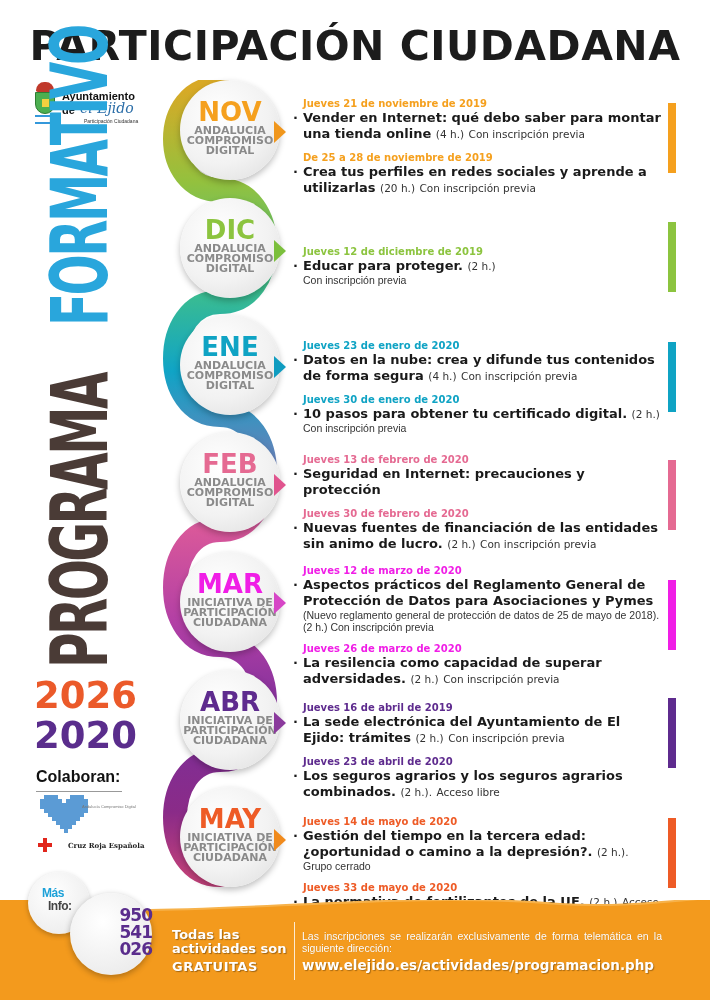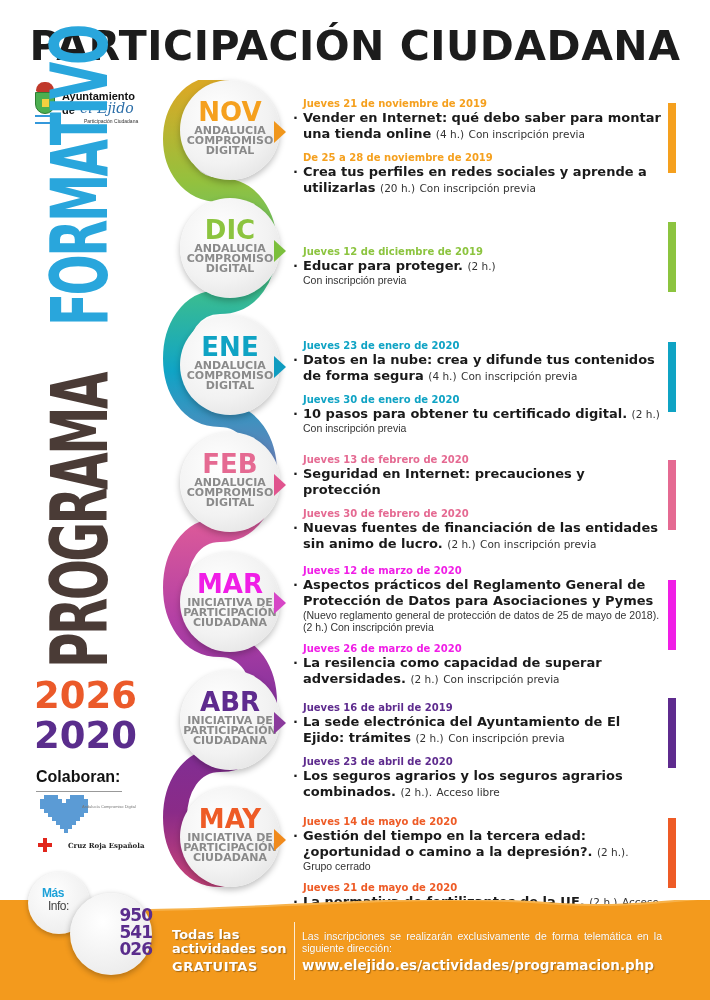--- a/index.html
+++ b/index.html
@@ -70,21 +70,21 @@
   .ev-meta { font-weight: normal; font-size: 10.5px; color: #333; }
   .ev-small { font-weight: normal; font-size: 10.5px; color: #333; line-height: 12px; }
 
   .sidebar-bar { position: absolute; left: 668px; width: 8px; }
 
   
   .footer { position: absolute; left: 0; top: 900px; width: 710px; height: 100px; }
   .footer svg { position: absolute; left: 0; top: 0; }
   .info-bubble1 { position: absolute; left: 28px; top: 872px; width: 62px; height: 62px; border-radius: 50%; background: radial-gradient(circle at 40% 35%, #fff, #e8e8e8); box-shadow: 0 2px 5px rgba(0,0,0,0.25); }
   .info-bubble1 .mas { position: absolute; left: 14px; top: 14px; font-weight: bold; font-size: 12px; color: #1da1d8; letter-spacing: -0.5px; }
-  .info-bubble1 .info { position: absolute; left: 20px; top: 27px; font-weight: normal; font-size: 12px; color: #444; letter-spacing: -0.5px; }
+  .info-bubble1 .info { position: absolute; left: 20px; top: 27px; font-weight: bold; font-size: 12px; color: #444; letter-spacing: -0.5px; }
   .info-bubble2 { position: absolute; left: 70px; top: 893px; width: 82px; height: 82px; border-radius: 50%; background: radial-gradient(circle at 40% 35%, #fff, #e6e6e6); box-shadow: 0 2px 6px rgba(0,0,0,0.3); text-align: right; padding-top: 14px; }
   .info-bubble2 span { display: block; font-family: "DejaVu Sans", sans-serif; font-weight: bold; font-size: 17px; line-height: 17px; color: #5a2d8c; letter-spacing: -1px; }
 
   .free { position: absolute; left: 172px; top: 928px; color: #fff; font-family: "DejaVu Sans", sans-serif; font-weight: bold; text-shadow: 1px 1px 1px rgba(0,0,0,0.35); }
   .free .l1, .free .l2 { display: block; font-size: 13px; line-height: 14px; }
   .free .l3 { display: block; font-size: 13px; line-height: 22px; letter-spacing: 0.5px; }
   .divider { position: absolute; left: 294px; top: 922px; width: 1px; height: 58px; background: #fff; opacity: 0.8; }
   .reg { position: absolute; left: 302px; top: 930px; width: 360px; color: #fff; }
   .reg .txt { font-size: 10.5px; line-height: 12px; text-align: justify; text-shadow: 0 0 1px rgba(0,0,0,0.2); }
   .reg .url { font-family: "DejaVu Sans", sans-serif; font-weight: bold; font-size: 13.5px; line-height: 18px; margin-top: 2px; text-shadow: 1px 1px 1px rgba(0,0,0,0.3); }
@@ -246,21 +246,21 @@
   <div class="ev-title"><span>La sede electrónica del Ayuntamiento de El Ejido: trámites</span> <span class="ev-meta">(2 h.)</span> <span class="ev-meta">Con inscripción previa</span></div>
   <div class="ev-date" style="color:#5e2b8e">Jueves 23 de abril de 2020</div>
   <div class="ev-title"><span>Los seguros agrarios y los seguros agrarios combinados.</span> <span class="ev-meta">(2 h.).</span> <span class="ev-meta">Acceso libre</span></div>
 </div>
 <div class="sidebar-bar" style="top:698px;height:70px;background:#5e2b8e;"></div>
 
 <div class="evgroup" style="top:806px;">
   <div class="ev-date" style="color:#ee5b26">Jueves 14 de mayo de 2020</div>
   <div class="ev-title"><span>Gestión del tiempo en la tercera edad: ¿oportunidad o camino a la depresión?.</span> <span class="ev-meta">(2 h.).</span></div>
   <div class="ev-small" style="margin-left:11px">Grupo cerrado</div>
-  <div class="ev-date" style="color:#ee5b26">Jueves 21 de mayo de 2020</div>
+  <div class="ev-date" style="color:#ee5b26">Jueves 33 de mayo de 2020</div>
   <div class="ev-title"><span>La normativa de fertilizantes de la UE.</span> <span class="ev-meta">(2 h.)</span> <span class="ev-meta">Acceso libre</span></div>
 </div>
 <div class="sidebar-bar" style="top:818px;height:70px;background:#ee5b26;"></div>
 
 <div class="footer">
   <svg width="710" height="100" viewBox="0 0 710 100">
     <path d="M0 -10 C40 -20 80 10 140 10 C260 10 420 -8 560 4 C620 8 680 0 710 -2 L710 100 L0 100 Z" fill="#f39a1d"></path>
     <path d="M0 -10 C40 -20 80 10 140 10 C260 10 420 -8 560 4 C620 8 680 0 710 -2" fill="none" stroke="#f7b24a" stroke-width="2"></path>
   </svg>
 </div>

